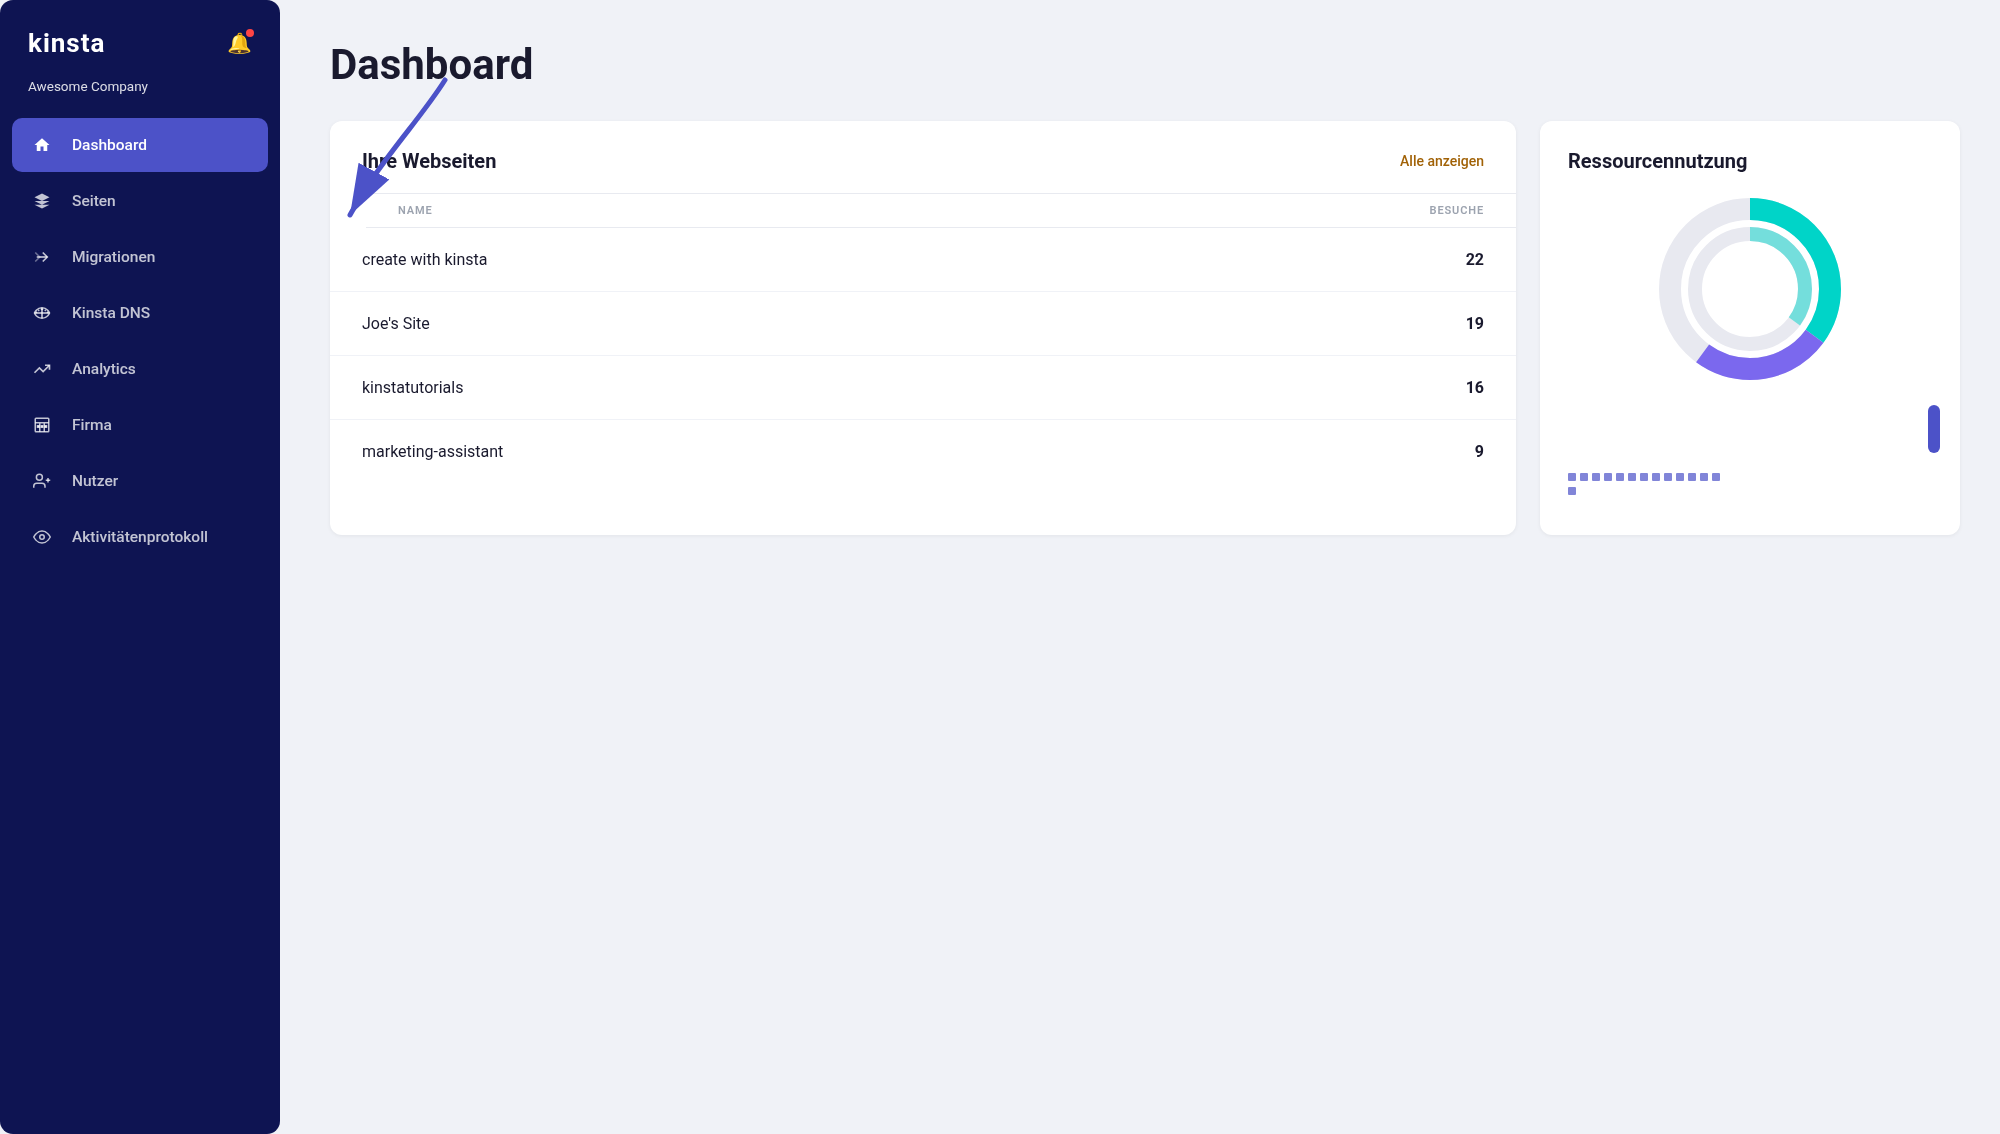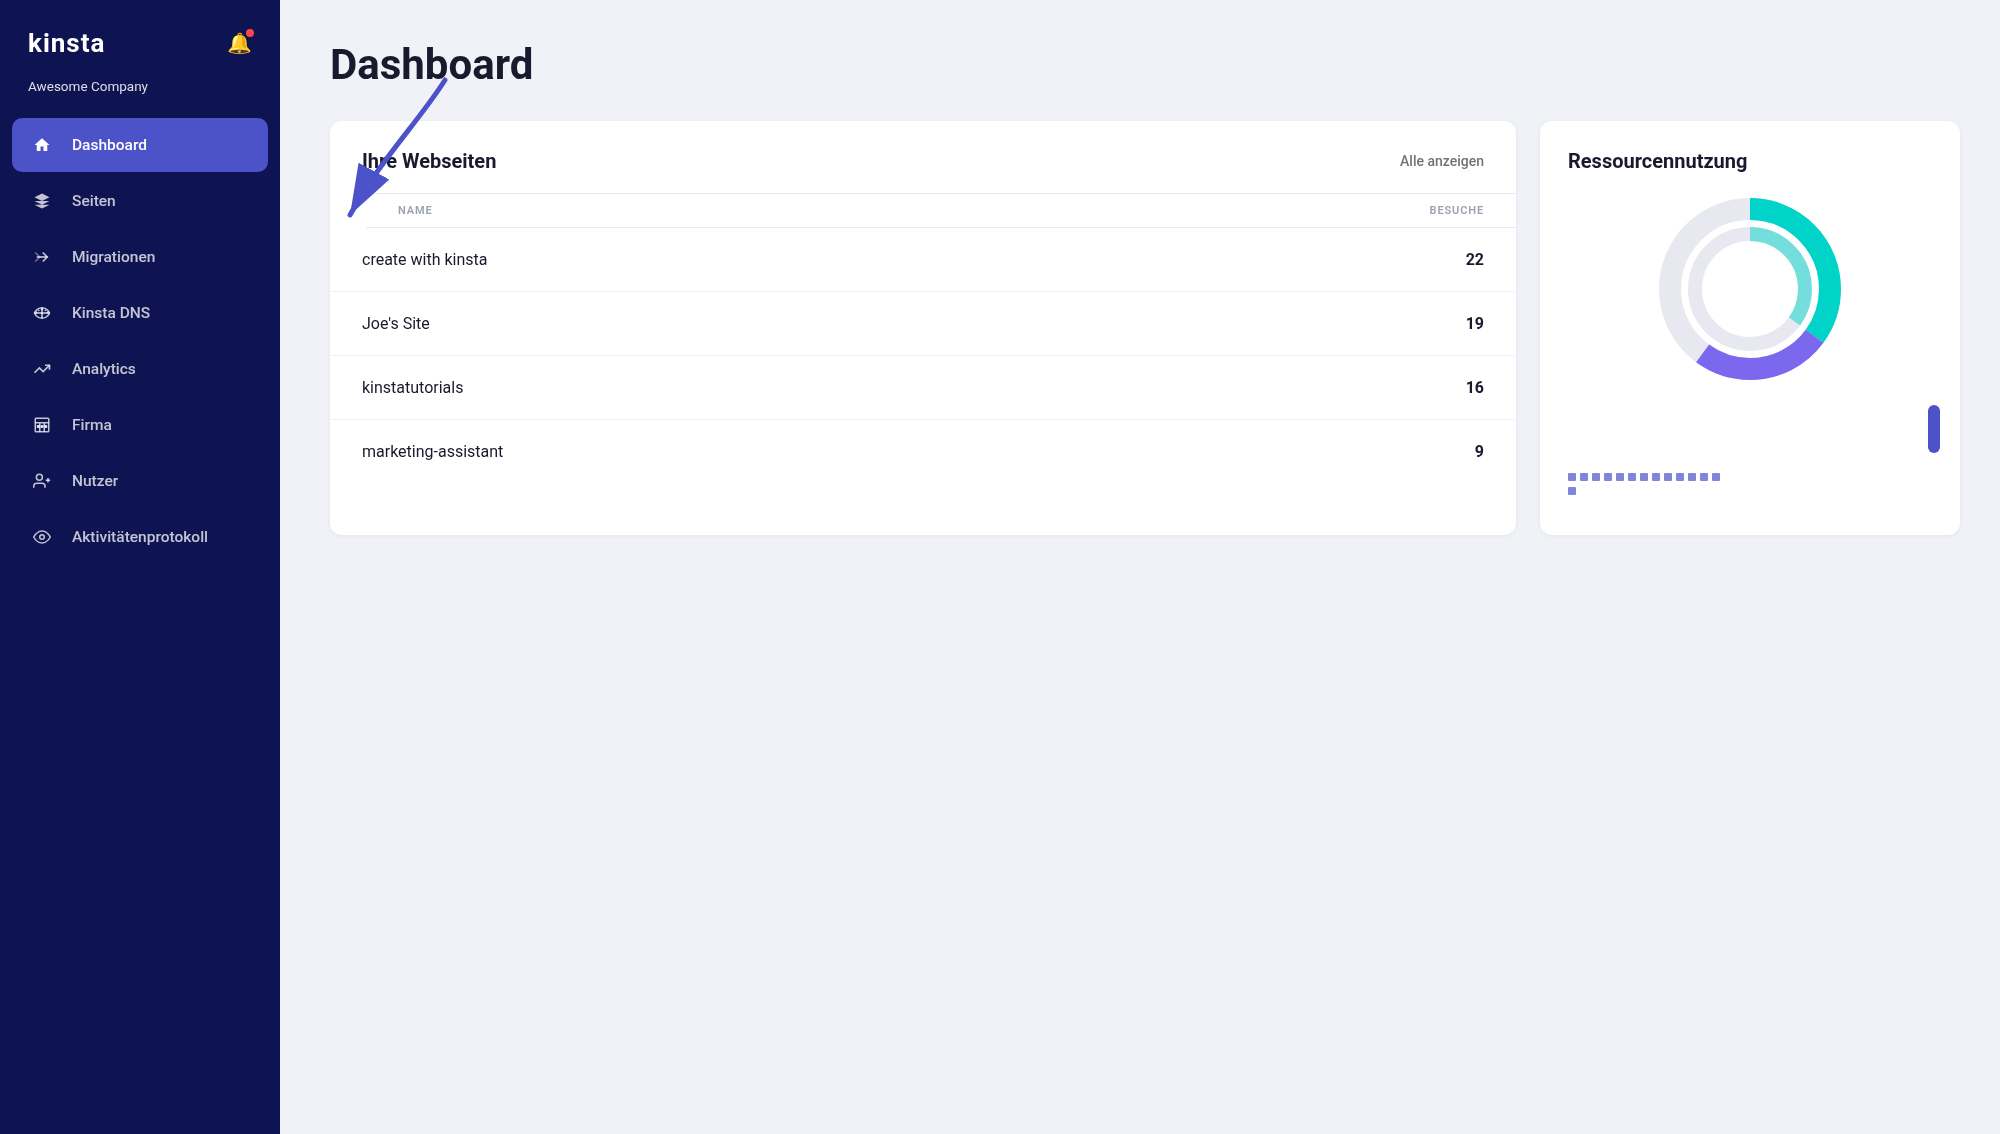--- a/index.html
+++ b/index.html
@@ -14,20 +14,21 @@
     
     .sidebar {
       width: 280px;
       min-width: 280px;
       background: #0e1452;
       display: flex;
       flex-direction: column;
       padding: 0;
       height: 100vh;
       overflow-y: auto;
+      border-radius: 13px;
     }
 
     .sidebar-logo {
       padding: 28px 28px 20px 28px;
       display: flex;
       align-items: center;
       justify-content: space-between;
     }
 
     .logo-text {
@@ -137,21 +138,21 @@
     }
 
     .websites-title {
       font-size: 20px;
       font-weight: 700;
       color: #1a1a2e;
     }
 
     .alle-anzeigen {
       font-size: 14px;
-      color: #737373;
+      color: #a16207;
       cursor: pointer;
       font-weight: 500;
     }
 
     .table-header {
       display: grid;
       grid-template-columns: 1fr auto;
       padding: 10px 32px;
       border-top: 1px solid #e8eaf0;
       border-bottom: 1px solid #e8eaf0;

